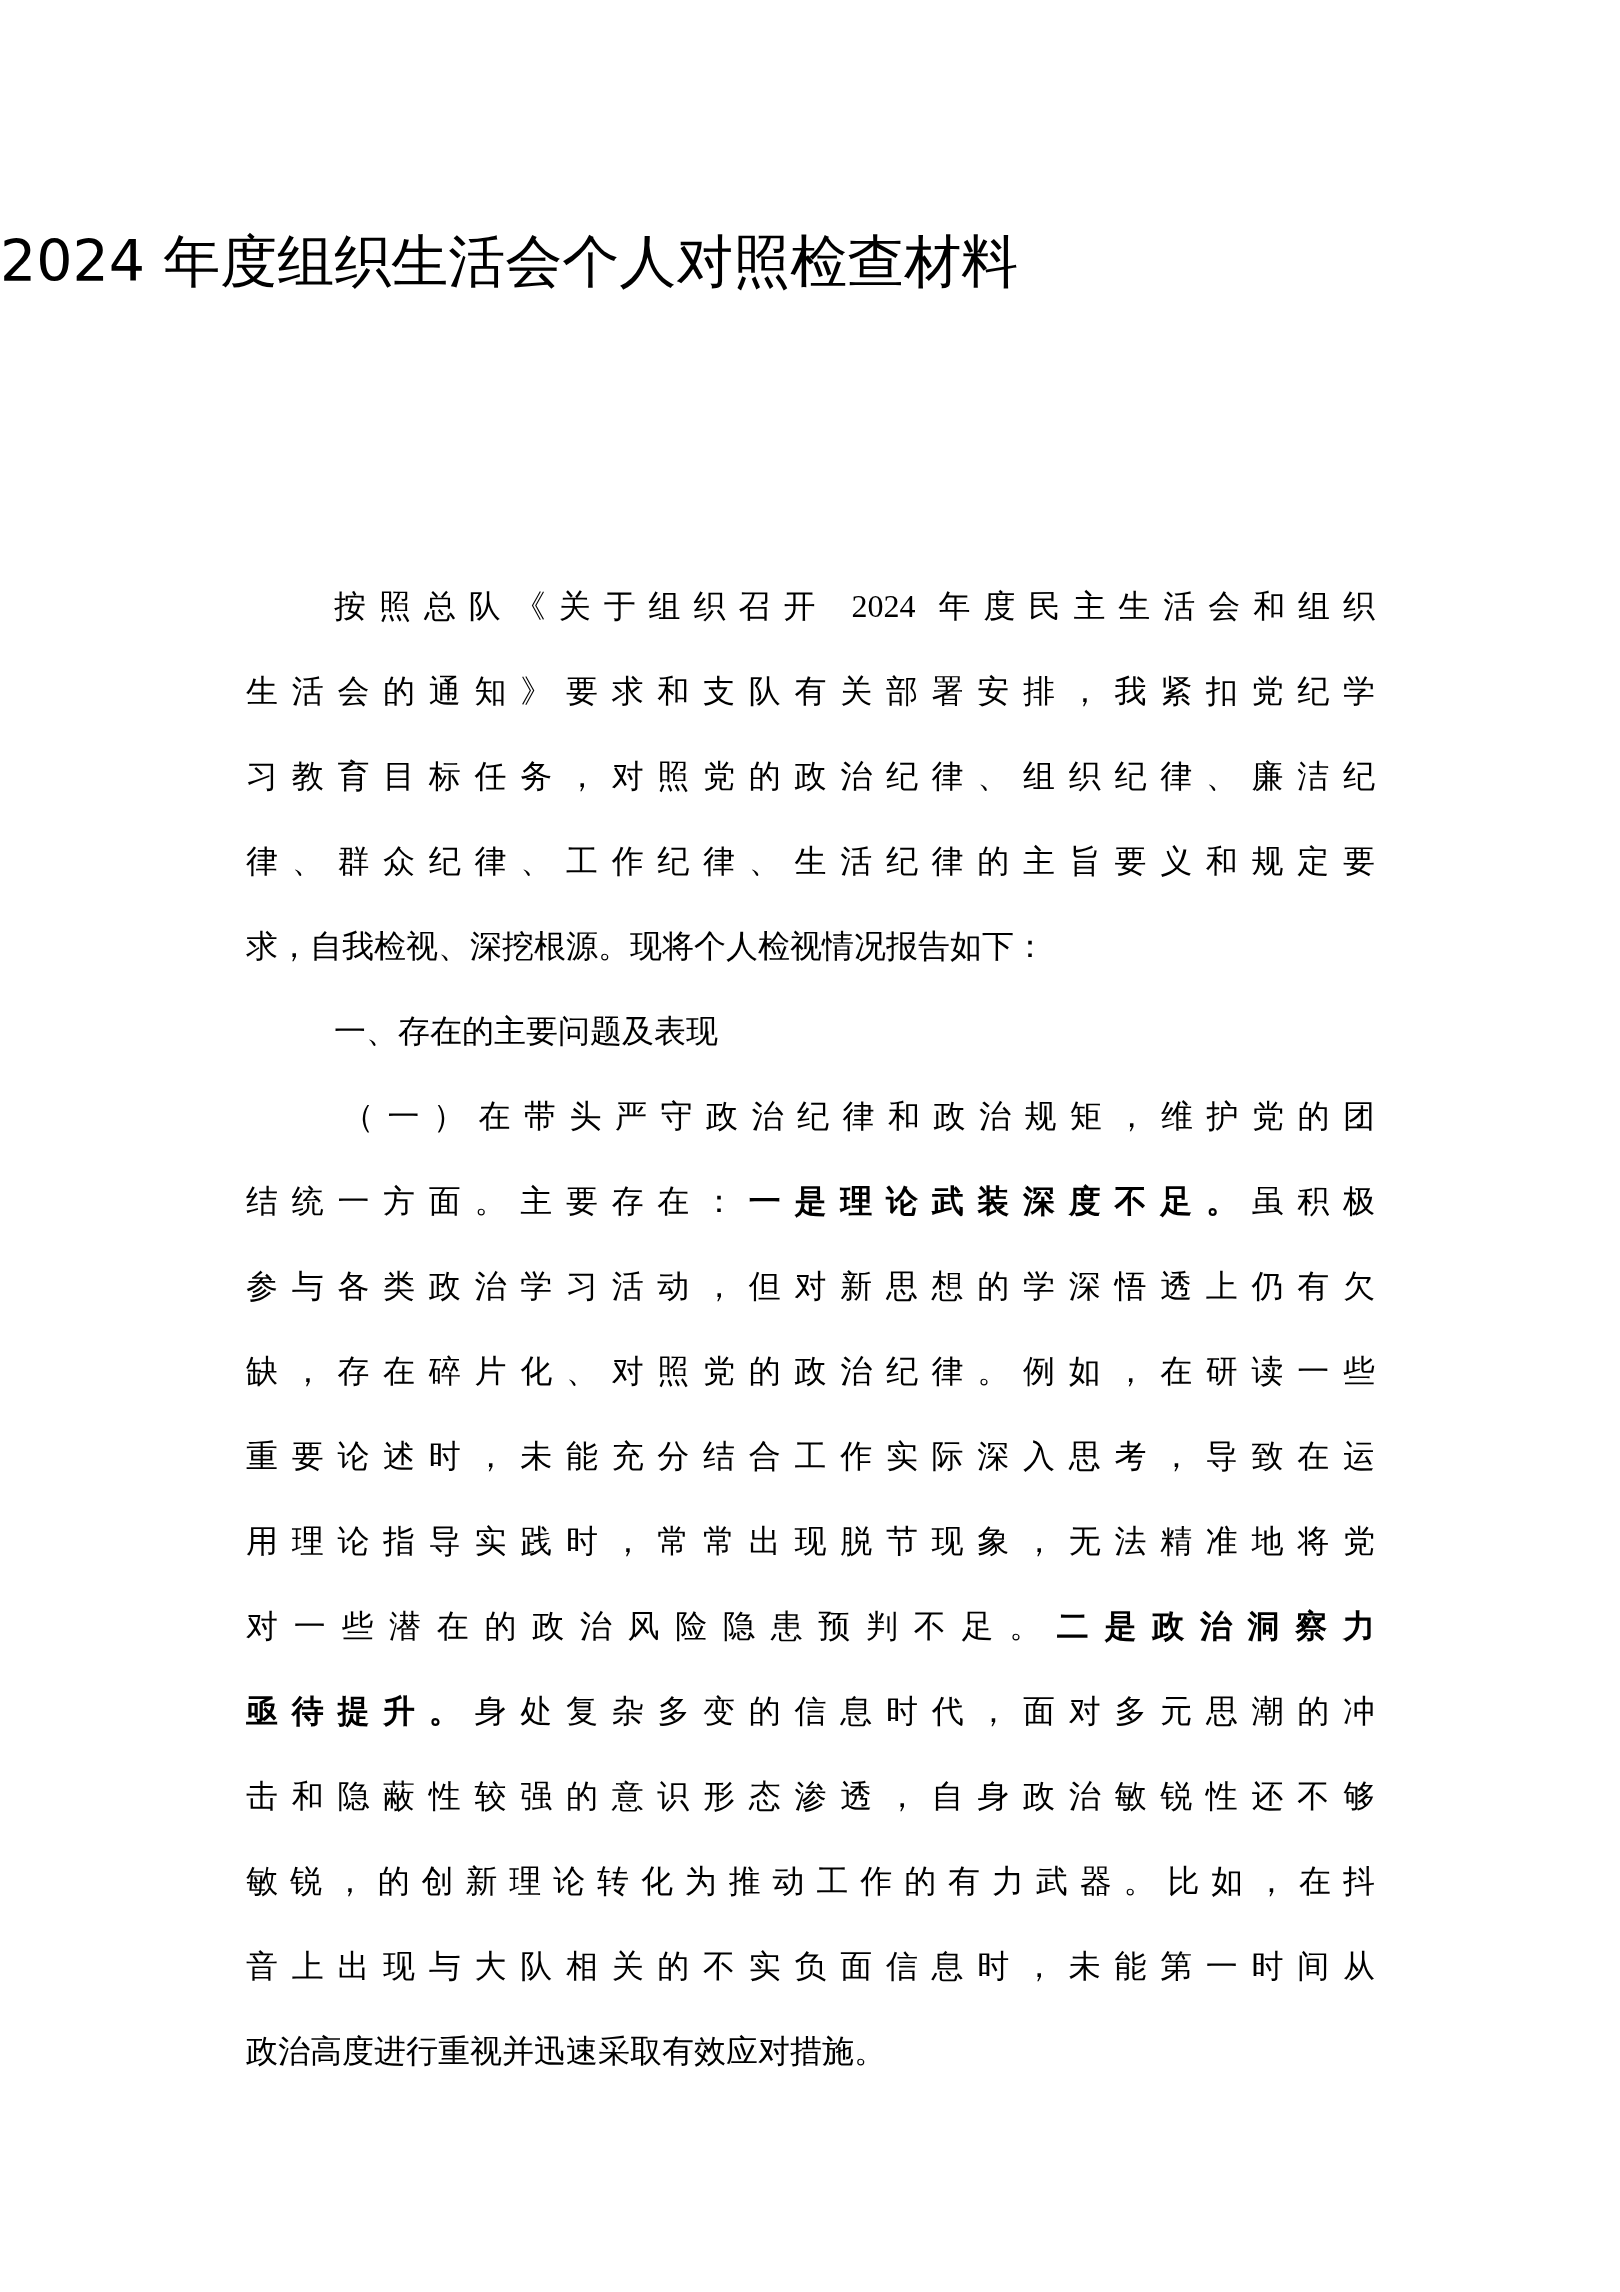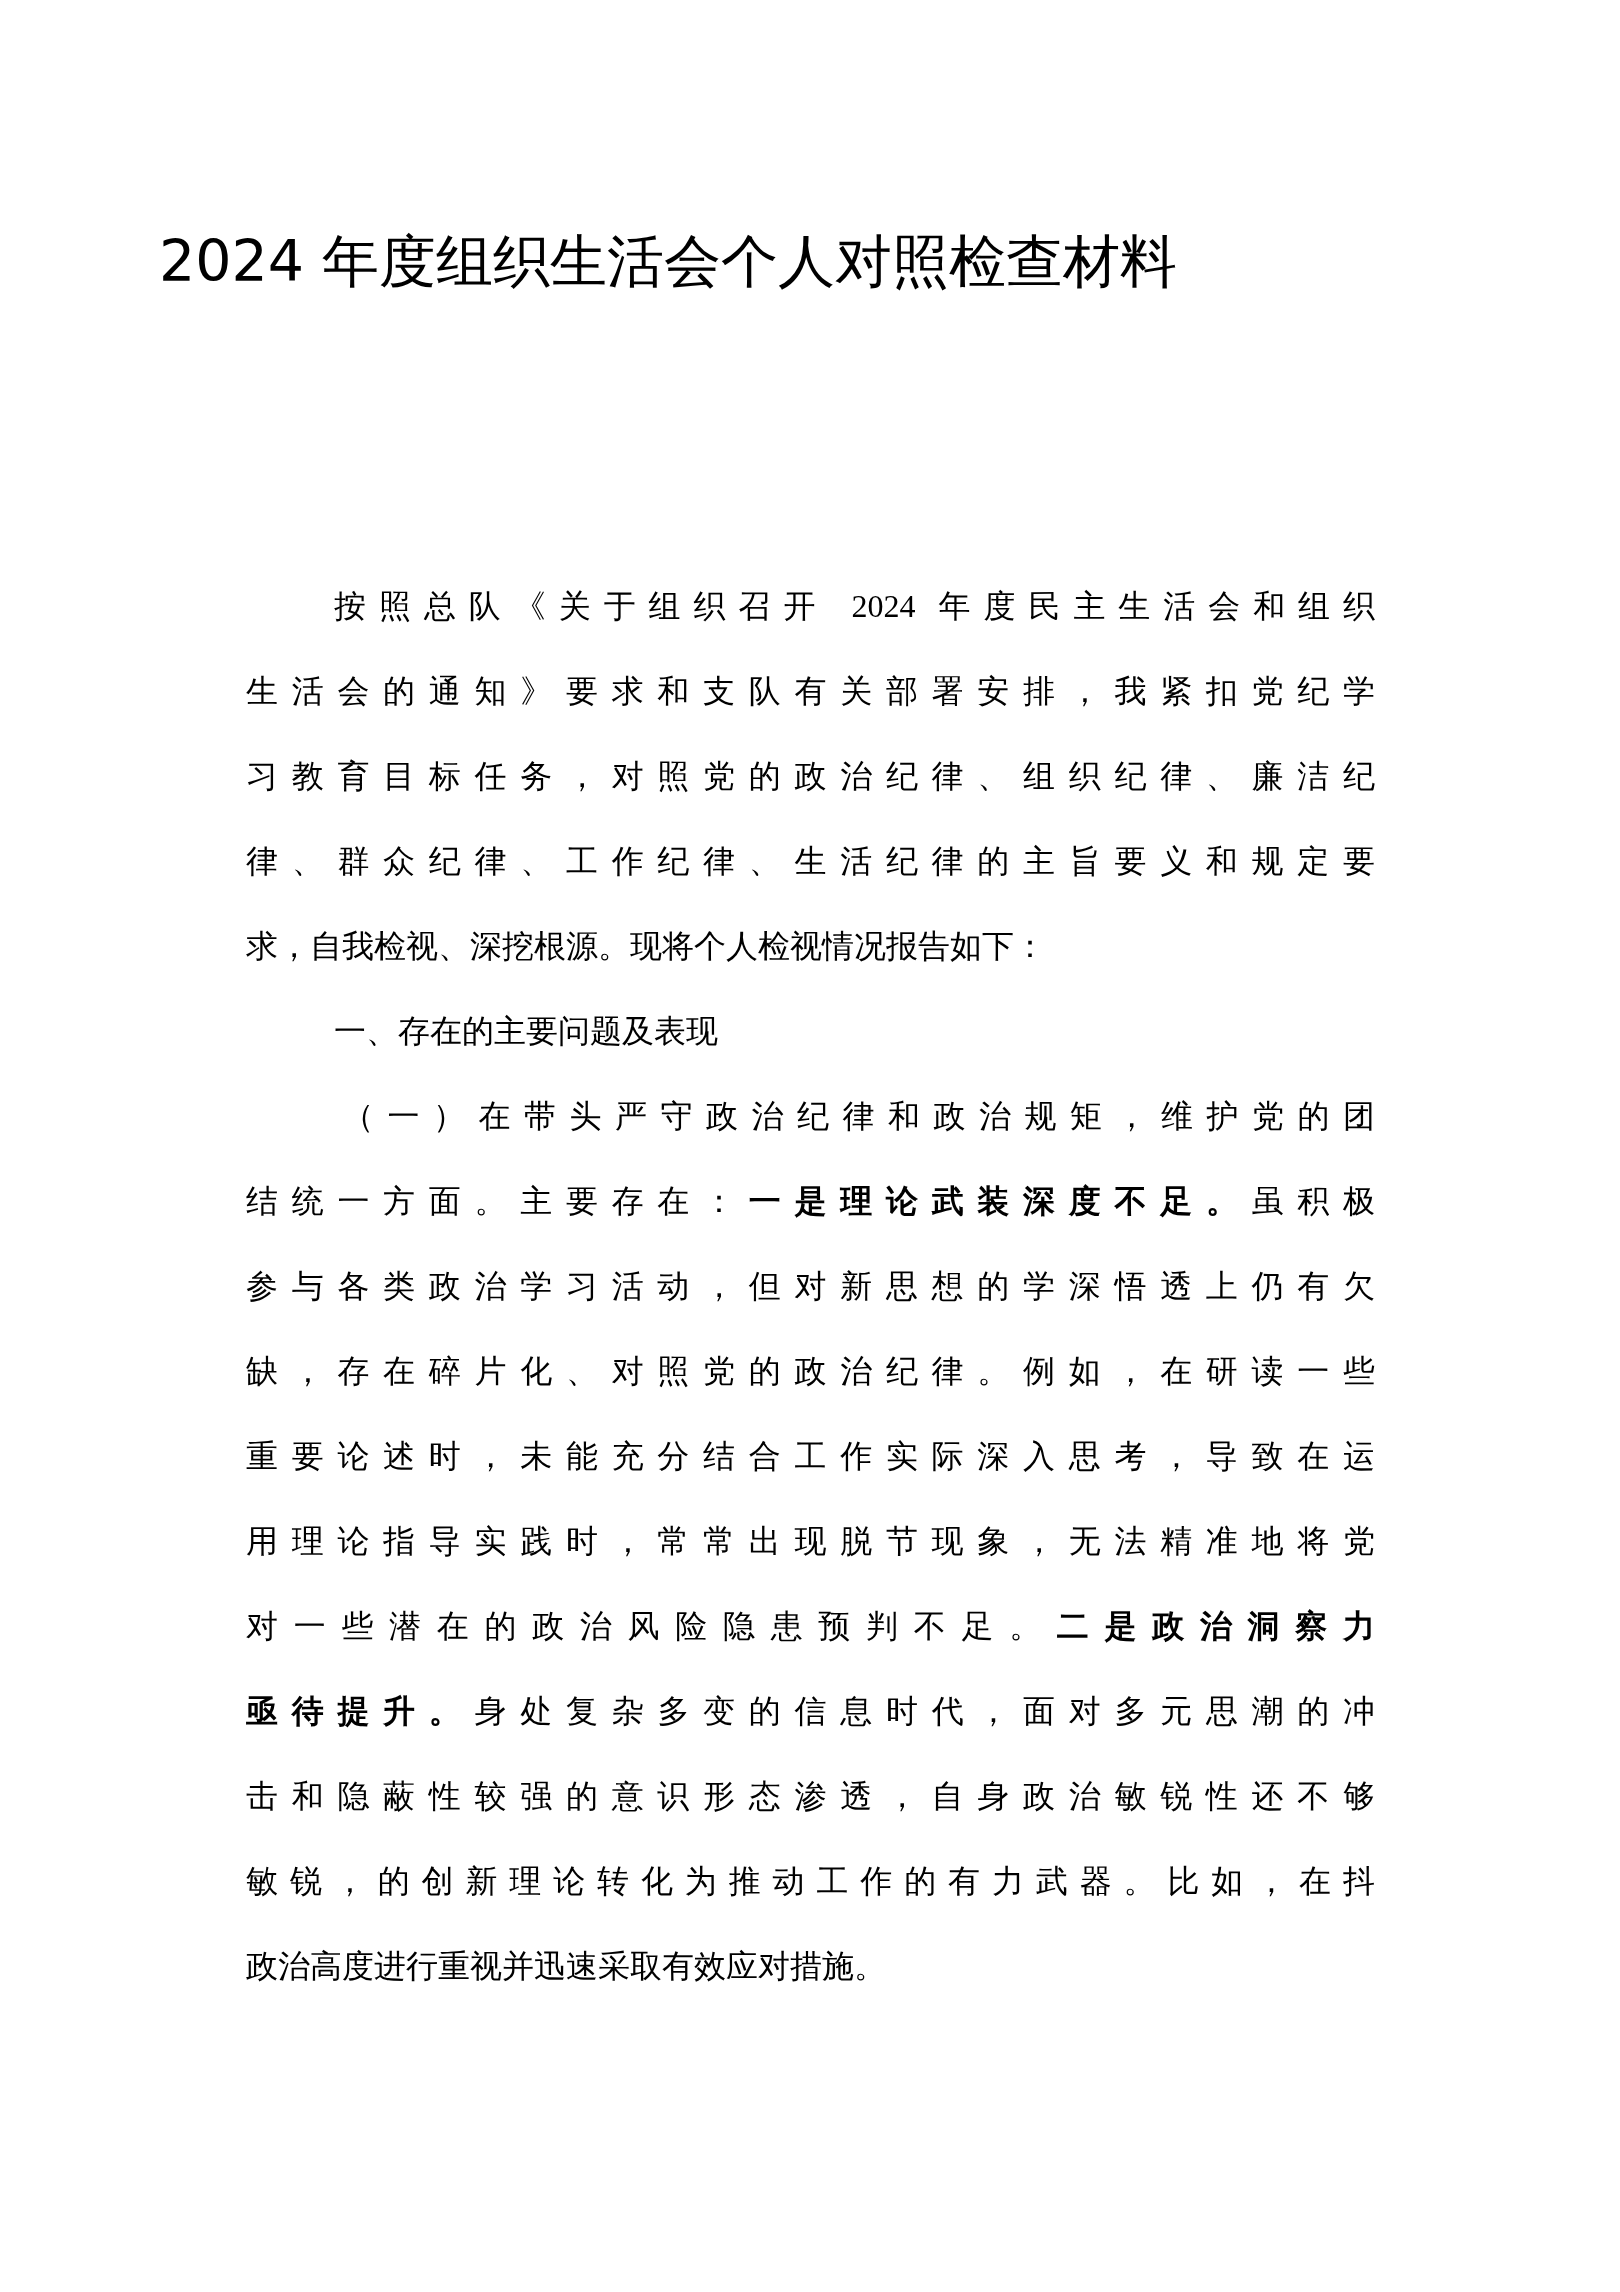--- a/index.html
+++ b/index.html
@@ -1,20 +1,20 @@
 <!DOCTYPE html>
 <html><head>
 <meta charset="utf-8">
 <style>
   html, body { margin: 0; padding: 0; background: #ffffff; }
   body { width: 1620px; height: 2293px; position: relative; overflow: hidden; color: #000000; }
   .page { position: absolute; left: 0; top: 0; width: 1620px; height: 2293px; background: #ffffff; }
   .title {
     position: absolute; left: 0; width: 1336px; top: 222px;
-    text-align: center; font-family: "DejaVu Sans", sans-serif;
+    font-family: "DejaVu Sans", sans-serif;
     font-size: 57px; line-height: 78px; white-space: nowrap; letter-spacing: 0px;
   }
   .subtitle {
     position: absolute; left: 0; width: 1620px; top: 412px;
     text-align: center; font-family: "DejaVu Sans", sans-serif;
     font-size: 43px; line-height: 69px; white-space: nowrap;
   }
   .subtitle .latin { font-family: "Liberation Serif", "DejaVu Serif", serif; }
   .body {
     position: absolute; left: 246px; top: 564px; width: 1137px;
@@ -54,18 +54,19 @@
       <div class="line indent2">（一）在带头严守政治纪律和政治规矩，维护党的团</div>
       <div class="line"><span>结统一方面。主要存在：</span><span class="b">一是理论武装深度不足。</span><span>虽积极</span></div>
       <div class="line">参与各类政治学习活动，但对新思想的学深悟透上仍有欠</div>
       <div class="line">缺，存在碎片化、对照党的政治纪律。例如，在研读一些</div>
       <div class="line">重要论述时，未能充分结合工作实际深入思考，导致在运</div>
       <div class="line">用理论指导实践时，常常出现脱节现象，无法精准地将党</div>
       <div class="line"><span>对一些潜在的政治风险隐患预判不足。</span><span class="b">二是政治洞察力</span></div>
       <div class="line"><span class="b">亟待提升。</span><span>身处复杂多变的信息时代，面对多元思潮的冲</span></div>
       <div class="line">击和隐蔽性较强的意识形态渗透，自身政治敏锐性还不够</div>
       <div class="line">敏锐，的创新理论转化为推动工作的有力武器。比如，在抖</div>
+      <div class="line">音上出现与大队相关的不实负面信息时，未能第一时间从</div>
       <div class="line last">政治高度进行重视并迅速采取有效应对措施。</div>
     </div>
 
   </div>
 </div>
 
 
 </body></html>

